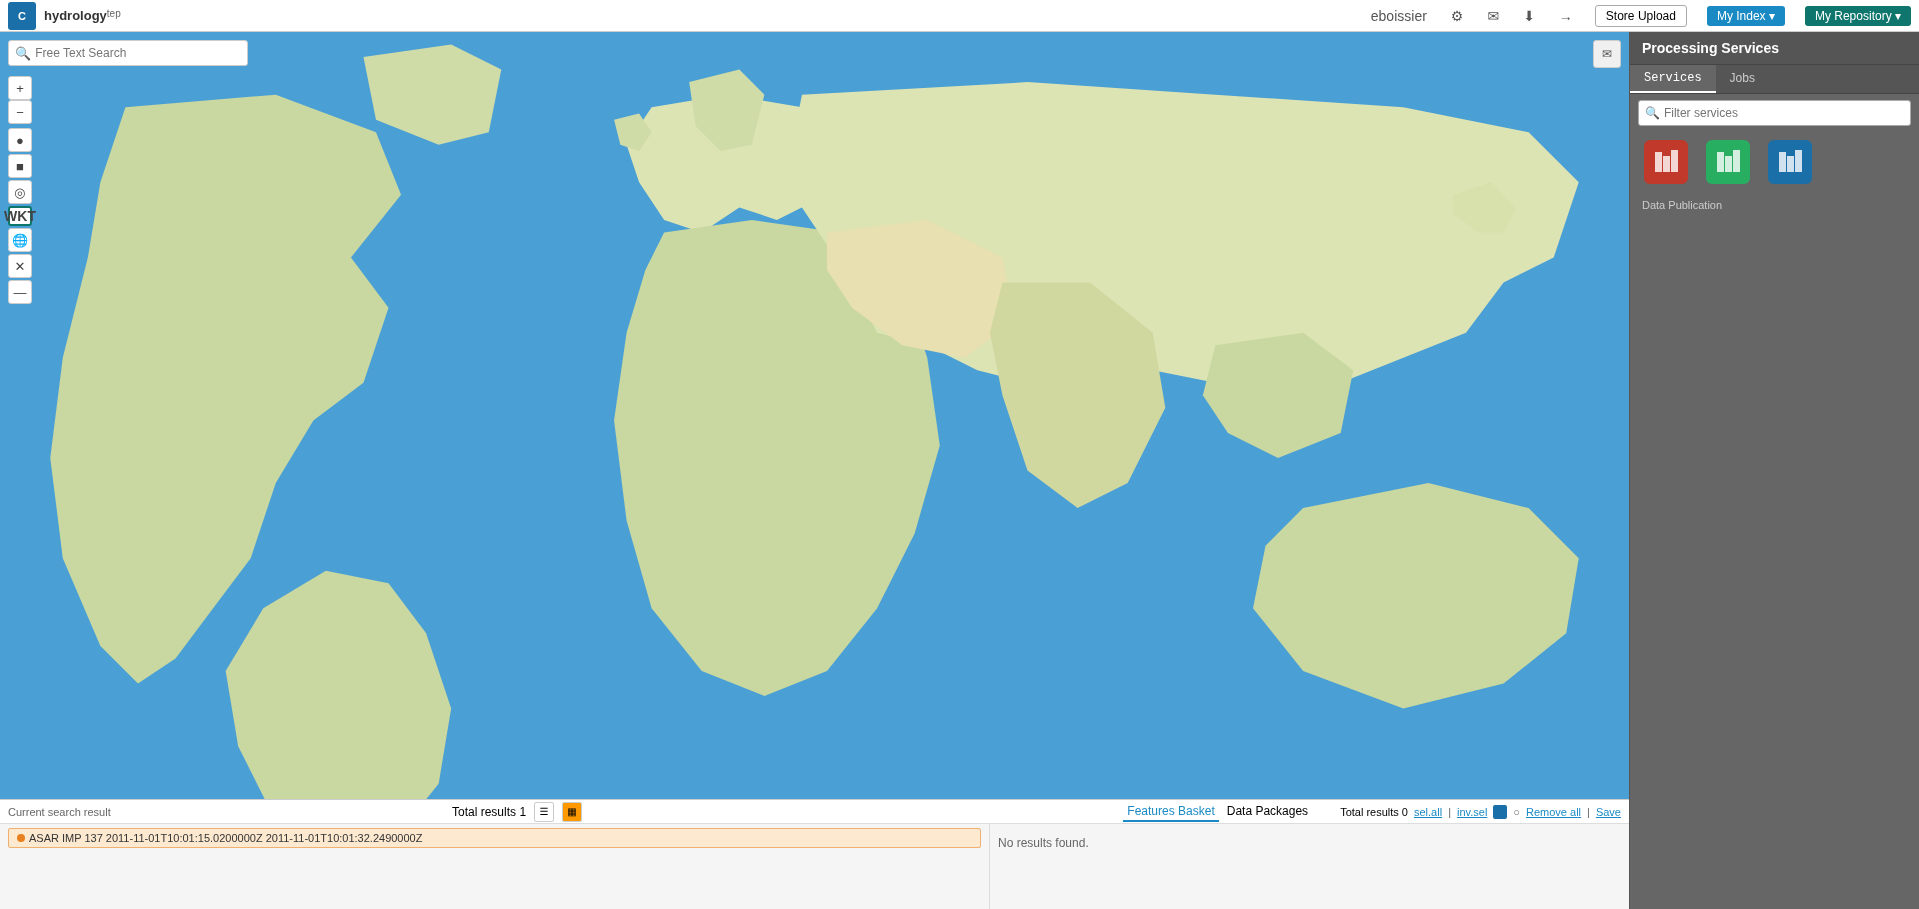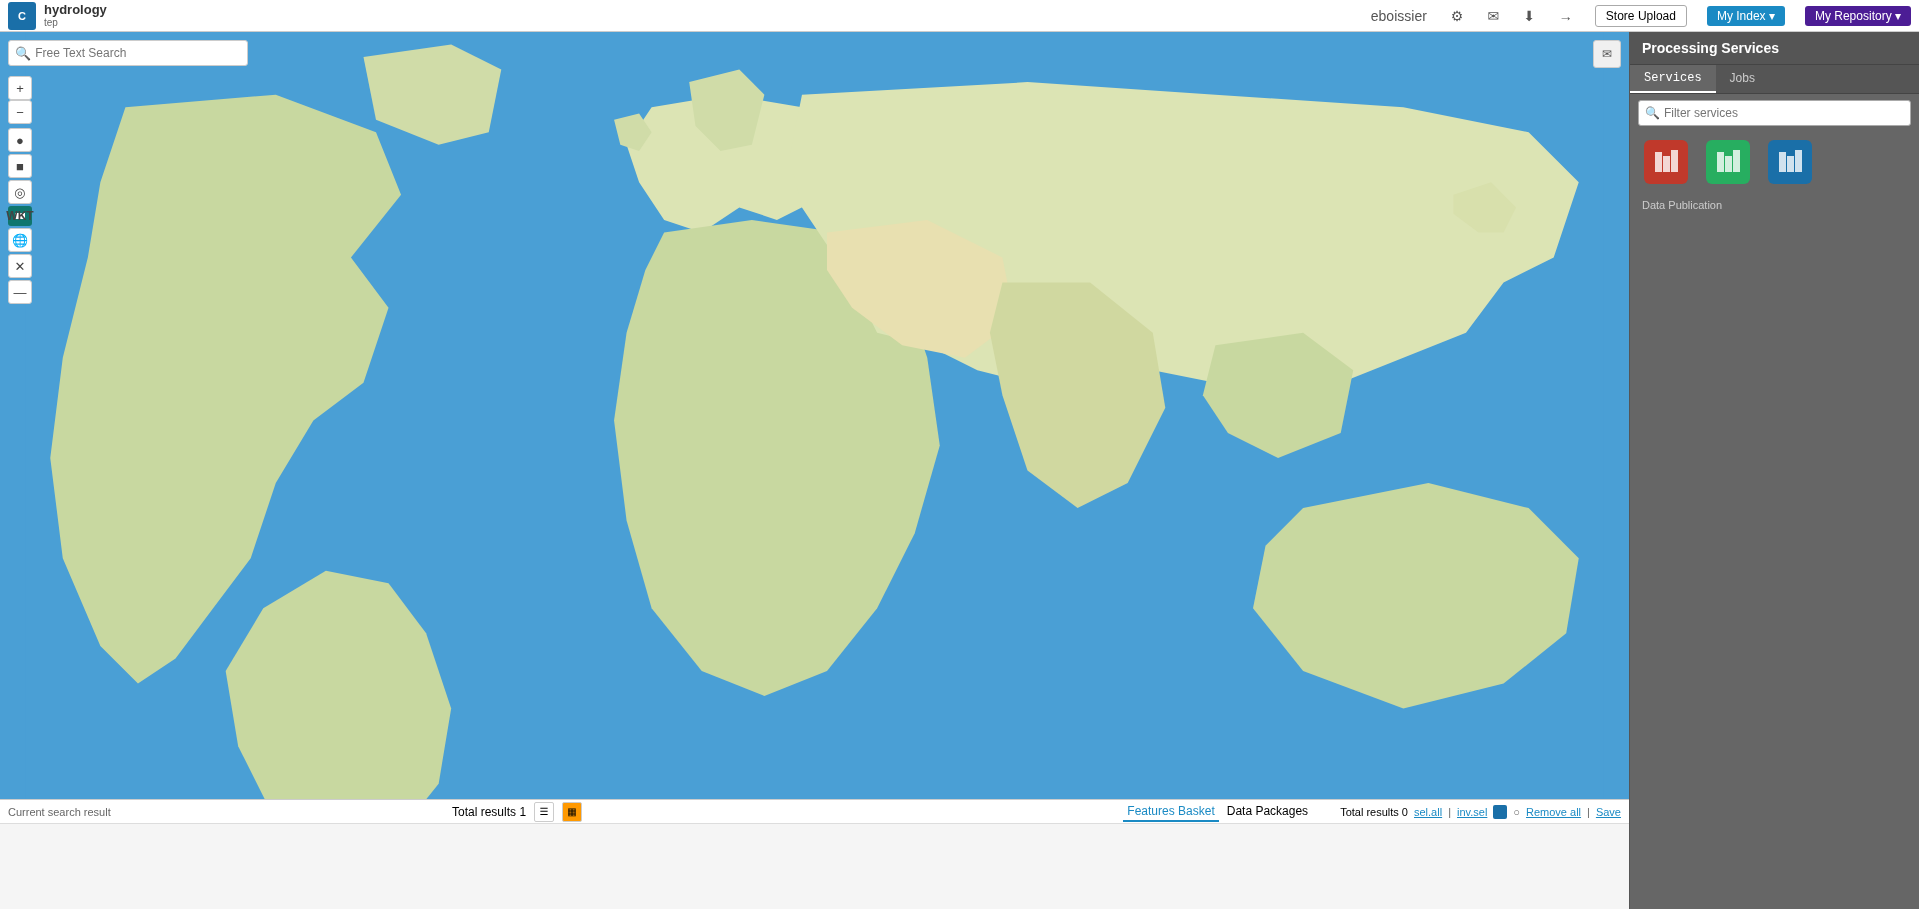--- a/index.html
+++ b/index.html
@@ -10,31 +10,31 @@
       display: flex; align-items: center; justify-content: space-between;
       background: #fff; border-bottom: 1px solid #ccc;
       height: 32px; padding: 0 8px;
     }
     #header-left { display: flex; align-items: center; gap: 8px; }
     #app-logo {
       width: 28px; height: 28px; background: #1a6fa8; border-radius: 3px;
       display: flex; align-items: center; justify-content: center;
       color: #fff; font-size: 11px; font-weight: bold;
     }
-    #app-title { display: flex; flex-direction: column; line-height: 1.2; }
+    #app-title { display: flex; flex-direction: row; line-height: 1.2; }
     #app-title span:first-child { font-weight: bold; font-size: 13px; color: #333; }
     #app-title span:last-child { font-size: 10px; color: #666; }
     #header-right { display: flex; align-items: center; gap: 20px; }
     .header-btn {
       padding: 3px 10px; font-size: 12px; border: 1px solid #ccc;
       border-radius: 3px; cursor: pointer; background: #f5f5f5;
     }
     .header-btn.store { background: #fff; border: 1px solid #aaa; }
     .header-btn.myindex { background: #1a8ac4; color: #fff; border: none; }
-    .header-btn.myrepo { background: #4c1d95; color: #fff; border: none; }
+    .header-btn.myrepo { background: #0f766e; color: #fff; border: none; }
     .header-icon { font-size: 14px; color: #555; cursor: pointer; padding: 2px; }
 
     
     #main { display: flex; height: calc(909px - 32px); }
 
     
     #map-area { flex: 1; position: relative; background: #4a9fd5; overflow: hidden; }
 
     
     #search-bar {
@@ -61,23 +61,23 @@
       position: absolute; top: 44px; left: 8px; z-index: 10;
       display: flex; flex-direction: column; gap: 2px;
     }
     .map-tool-btn {
       width: 24px; height: 24px; background: #fff; border: 1px solid #ccc;
       border-radius: 3px; display: flex; align-items: center; justify-content: center;
       cursor: pointer; font-size: 13px; color: #444;
     }
     .map-tool-group { display: flex; flex-direction: column; margin-bottom: 2px; }
     .map-tool-label {
-      width: 24px; height: 20px; background: #fff; border: 7px solid #0f766e;
+      width: 24px; height: 20px; background: #fff; border: 2px solid #0f766e;
       border-radius: 3px; display: flex; align-items: center; justify-content: center;
-      cursor: pointer; font-size: 12px; color: #444; font-weight: bold;
+      cursor: pointer; font-size: 14px; color: #444; font-weight: bold;
     }
 
     
     #date-range {
       position: absolute; bottom: 60px; left: 0; right: 0; z-index: 10;
       display: flex; flex-direction: column;
     }
     #date-labels { display: flex; gap: 4px; padding: 2px 0 2px 6px; }
     .date-label {
       background: #333; color: #fff; font-size: 11px; padding: 2px 6px;
@@ -312,20 +312,31 @@
             <span style="color:#666">|</span>
             <span class="basket-action-link">inv.sel</span>
             <span class="color-dot"></span>
             <span style="color:#666; font-size:11px;">○</span>
             <span class="basket-action-link">Remove all</span>
             <span style="color:#666">|</span>
             <span class="basket-action-link">Save</span>
           </div>
         </div>
       </div>
+      <div id="bottom-content">
+        <div id="results-list">
+          <div class="result-item">
+            <div class="result-item-dot"></div>
+            <span>ASAR IMP 137 2011-11-01T10:01:15.0200000Z 2011-11-01T10:01:32.2490000Z</span>
+          </div>
+        </div>
+        <div id="basket-area">
+          <div id="no-results">No results found.</div>
+        </div>
+      </div>
 
     </div>
   </div>
 
   <div id="processing-panel">
     <div id="processing-header">Processing Services</div>
     <div id="processing-tabs">
       <div class="proc-tab active">Services</div>
       <div class="proc-tab">Jobs</div>
     </div>

